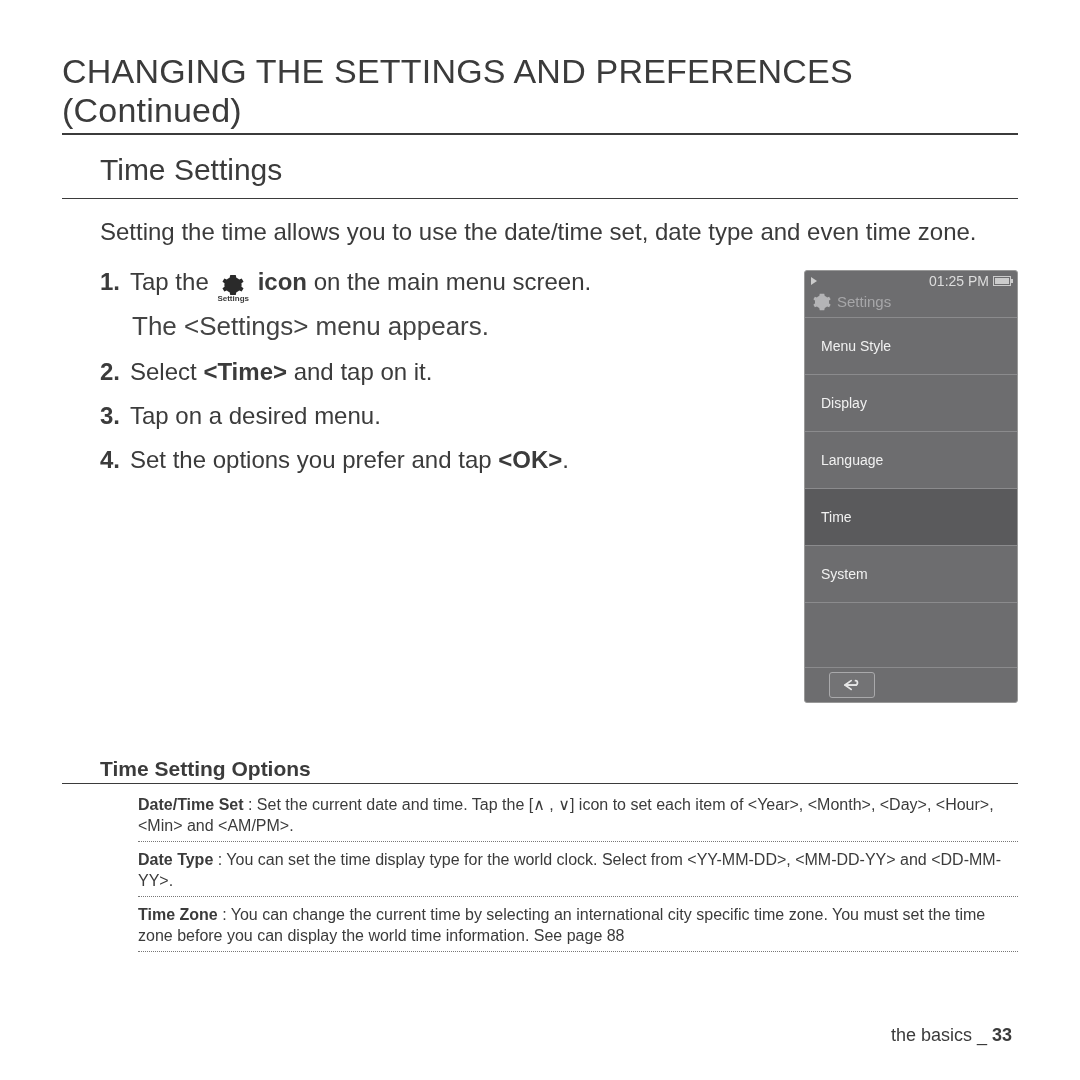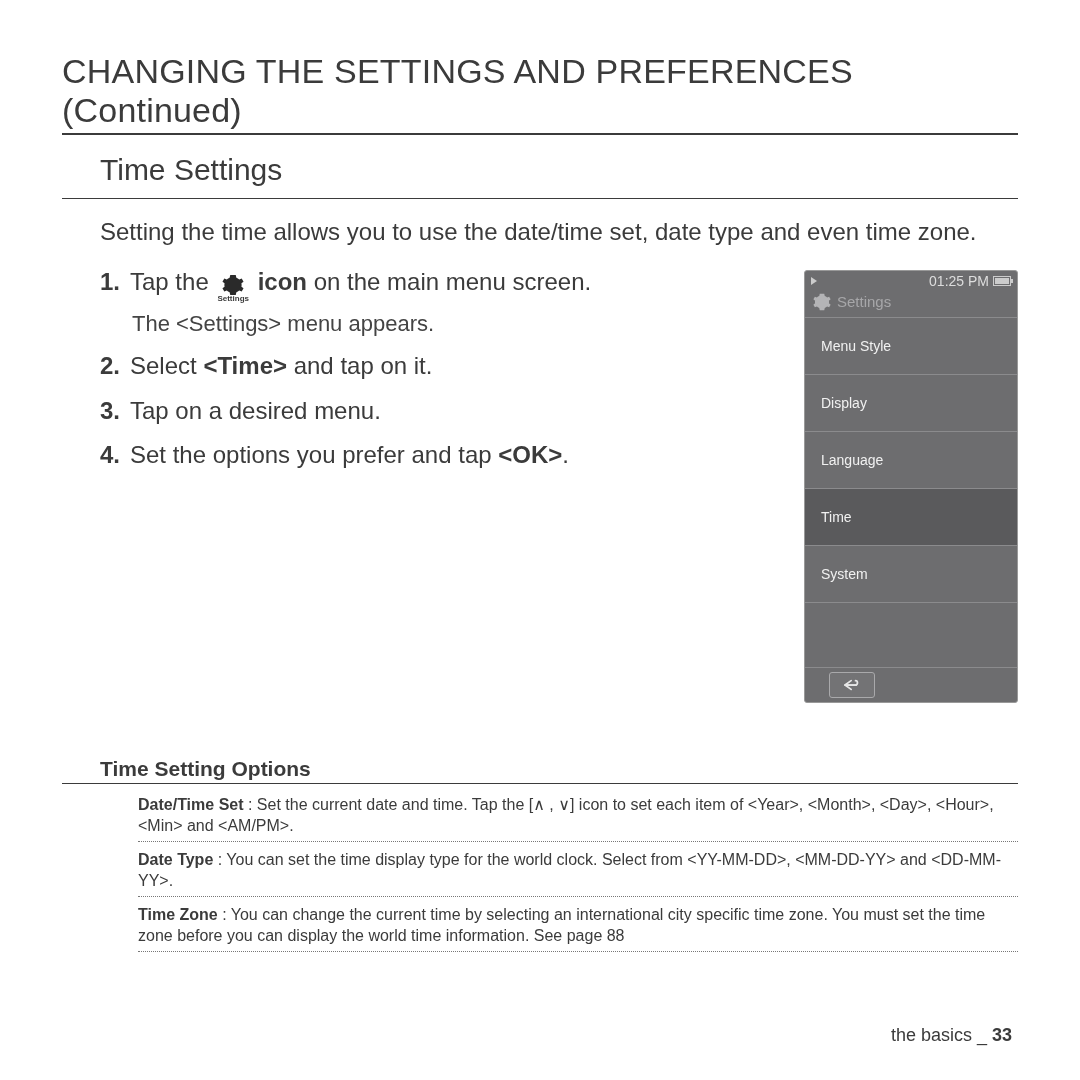--- a/index.html
+++ b/index.html
@@ -6,21 +6,21 @@
 body{width:1080px;height:1080px;background:#fff;font-family:Arial,Helvetica,sans-serif;color:#3b3b3b;position:relative;box-sizing:border-box}
 .page{padding:52px 62px 0 62px}
 .h1{font-size:34px;font-weight:normal;letter-spacing:.2px;border-bottom:2px solid #3b3b3b;padding-bottom:3px;margin-bottom:18px}
 .h2{font-size:30px;font-weight:normal;padding-left:38px;border-bottom:1.5px solid #3b3b3b;padding-bottom:11px;margin-bottom:18px}
 .intro{font-size:24px;padding-left:38px;line-height:1.28;margin-bottom:18px}
 .cols{display:flex;padding-left:38px;gap:42px}
 .left{flex:1;font-size:24px}
 ol.steps{list-style:none;margin:0;padding:0;counter-reset:step}
 ol.steps>li{counter-increment:step;margin-bottom:12px;position:relative;padding-left:30px;line-height:1.35}
 ol.steps>li::before{content:counter(step)".";font-weight:bold;position:absolute;left:0}
-ol.steps .note{font-size:22px;color:#444;margin-top:4px;margin-left:2px}
+ol.steps .note{font-size:26px;color:#444;margin-top:4px;margin-left:2px}
 .bold{font-weight:bold}
 .settings-icon-wrap{display:inline-flex;flex-direction:column;align-items:center;vertical-align:-6px;margin:0 2px}
 .gear{width:22px;height:22px}
 .gear svg{display:block}
 .settings-icon-wrap .cap{font-size:8px;font-weight:bold;margin-top:-2px}
 .device{width:214px;flex:0 0 214px;margin-top:4px}
 .screen{background:#6d6d6f;border:1px solid #999;border-radius:3px;overflow:hidden;font-family:Arial,sans-serif;color:#f1f1f1;font-size:14px}
 .statusbar{display:flex;justify-content:space-between;align-items:center;padding:2px 6px 0;font-size:14px;color:#ddd}
 .statusbar .sl{display:flex;gap:4px;align-items:center}
 .tri{width:0;height:0;border-top:4px solid transparent;border-bottom:4px solid transparent;border-left:6px solid #ccc}

